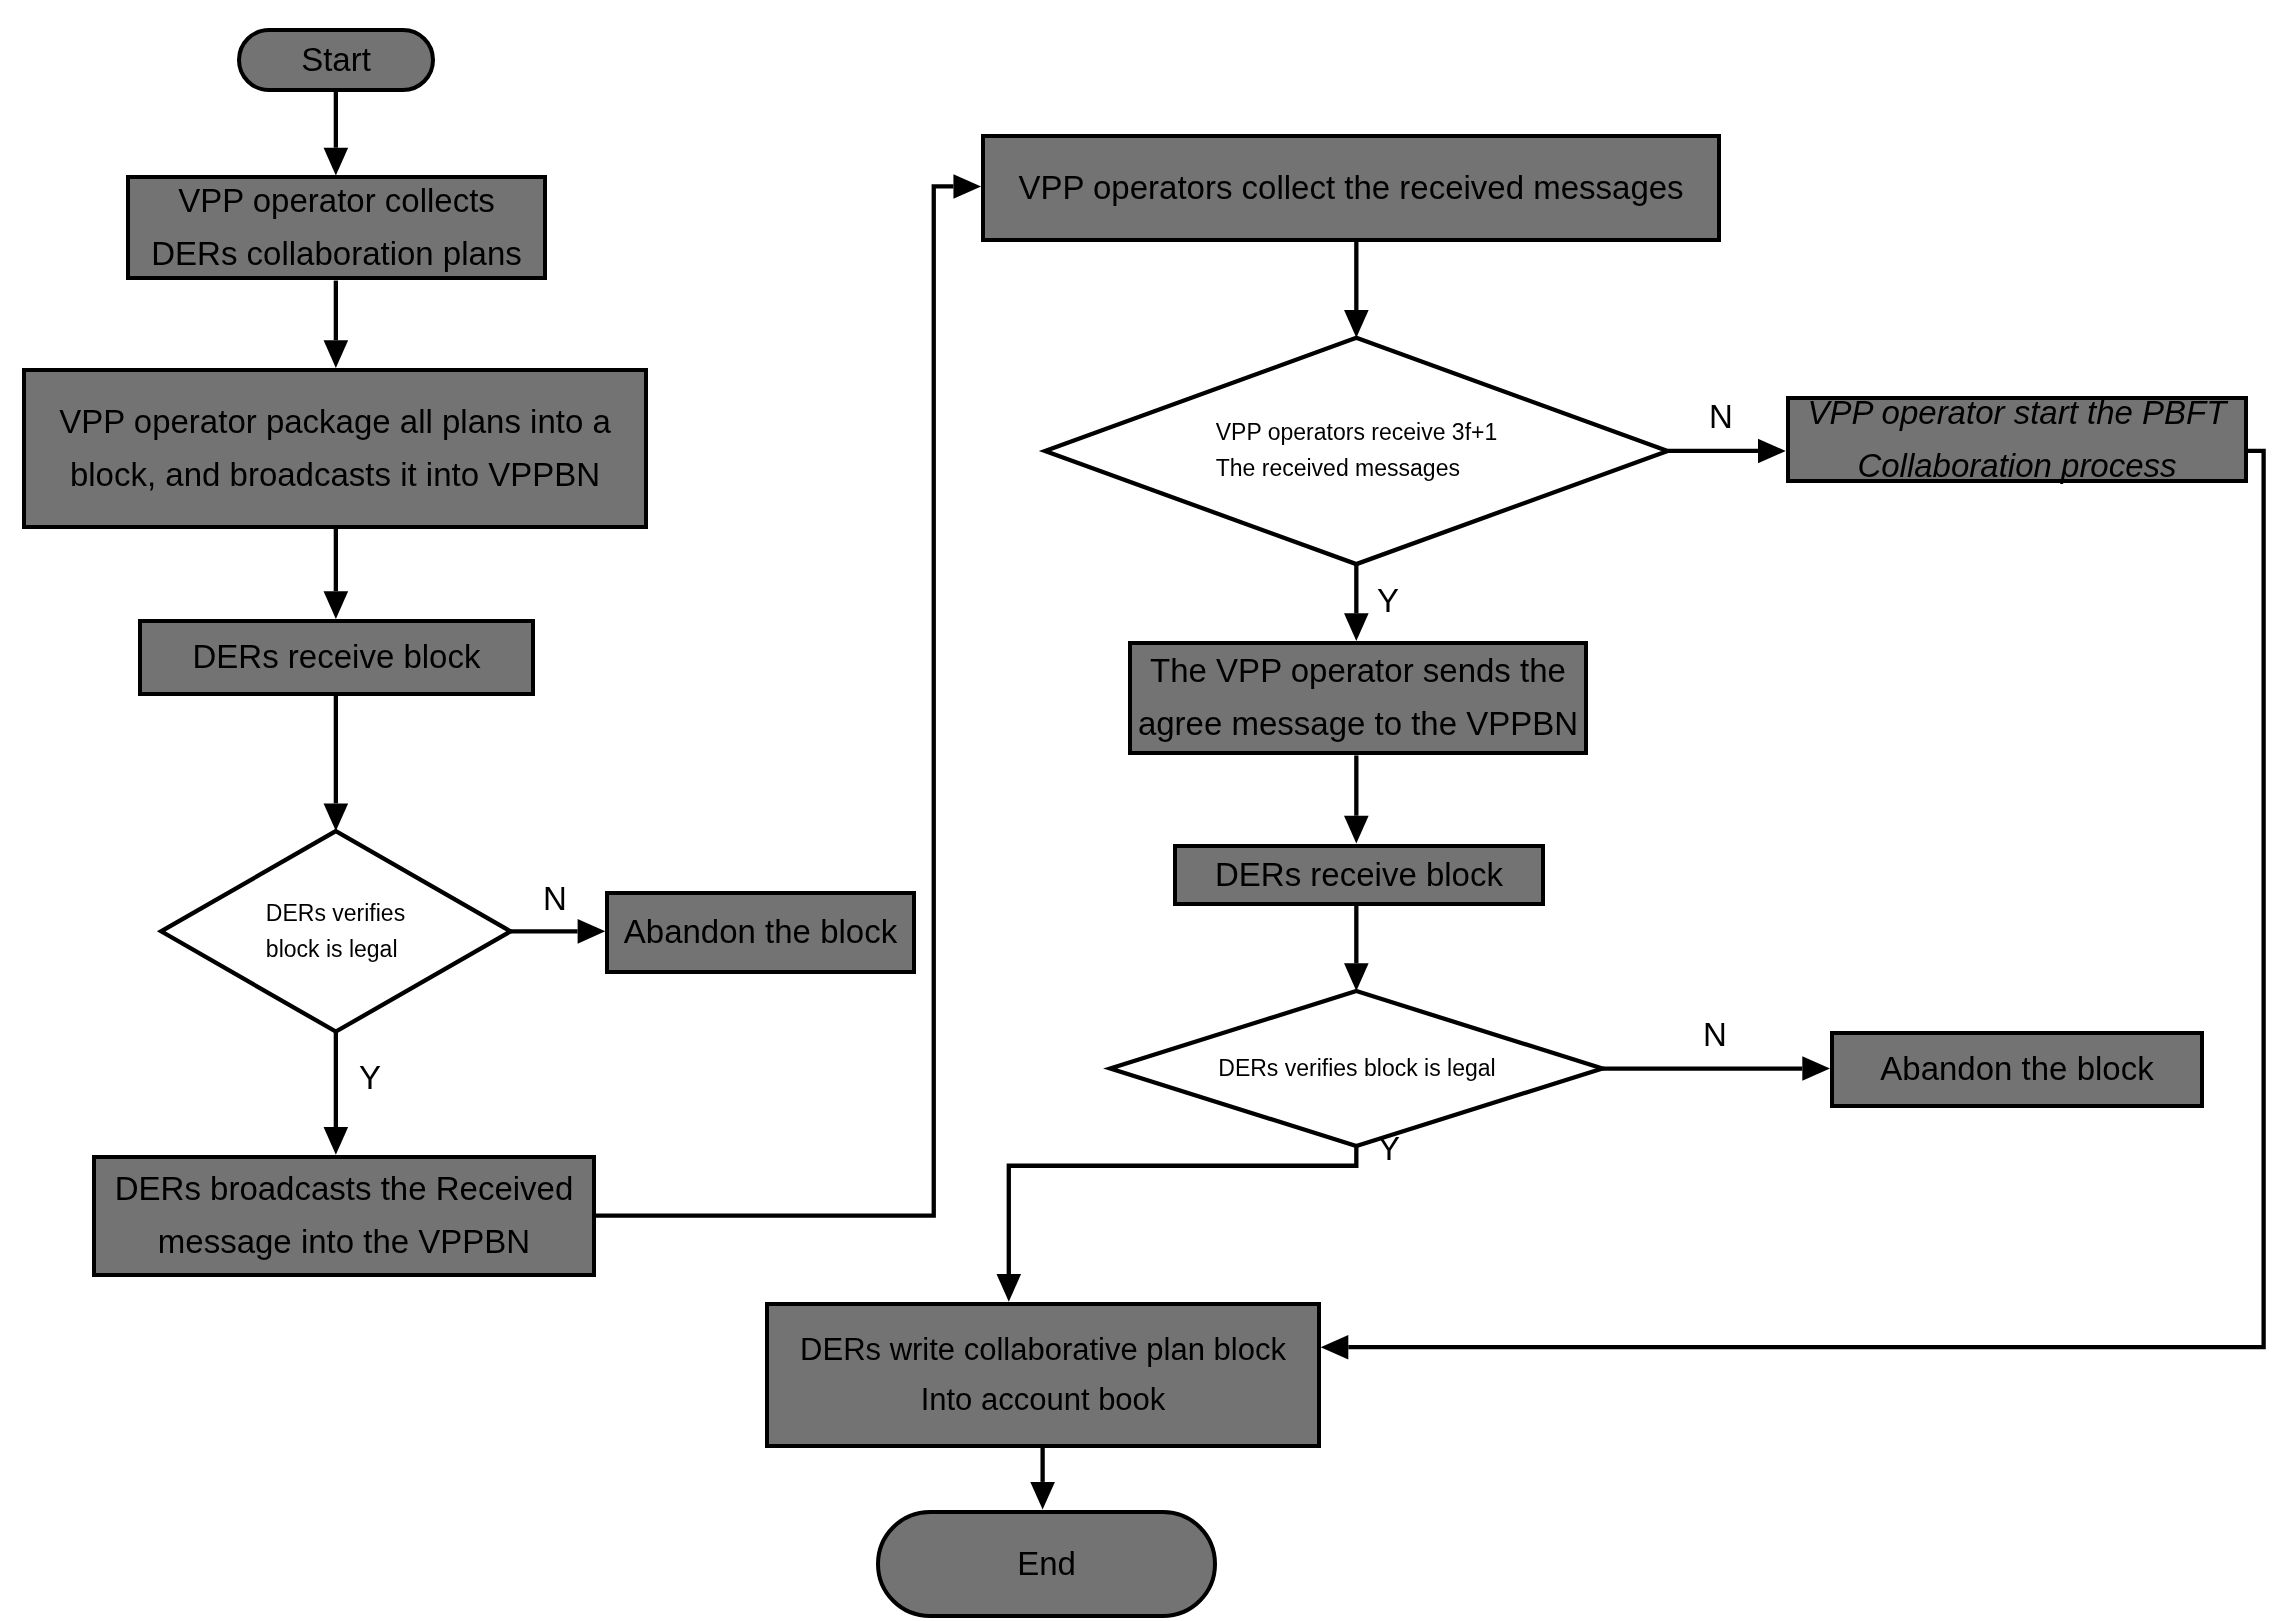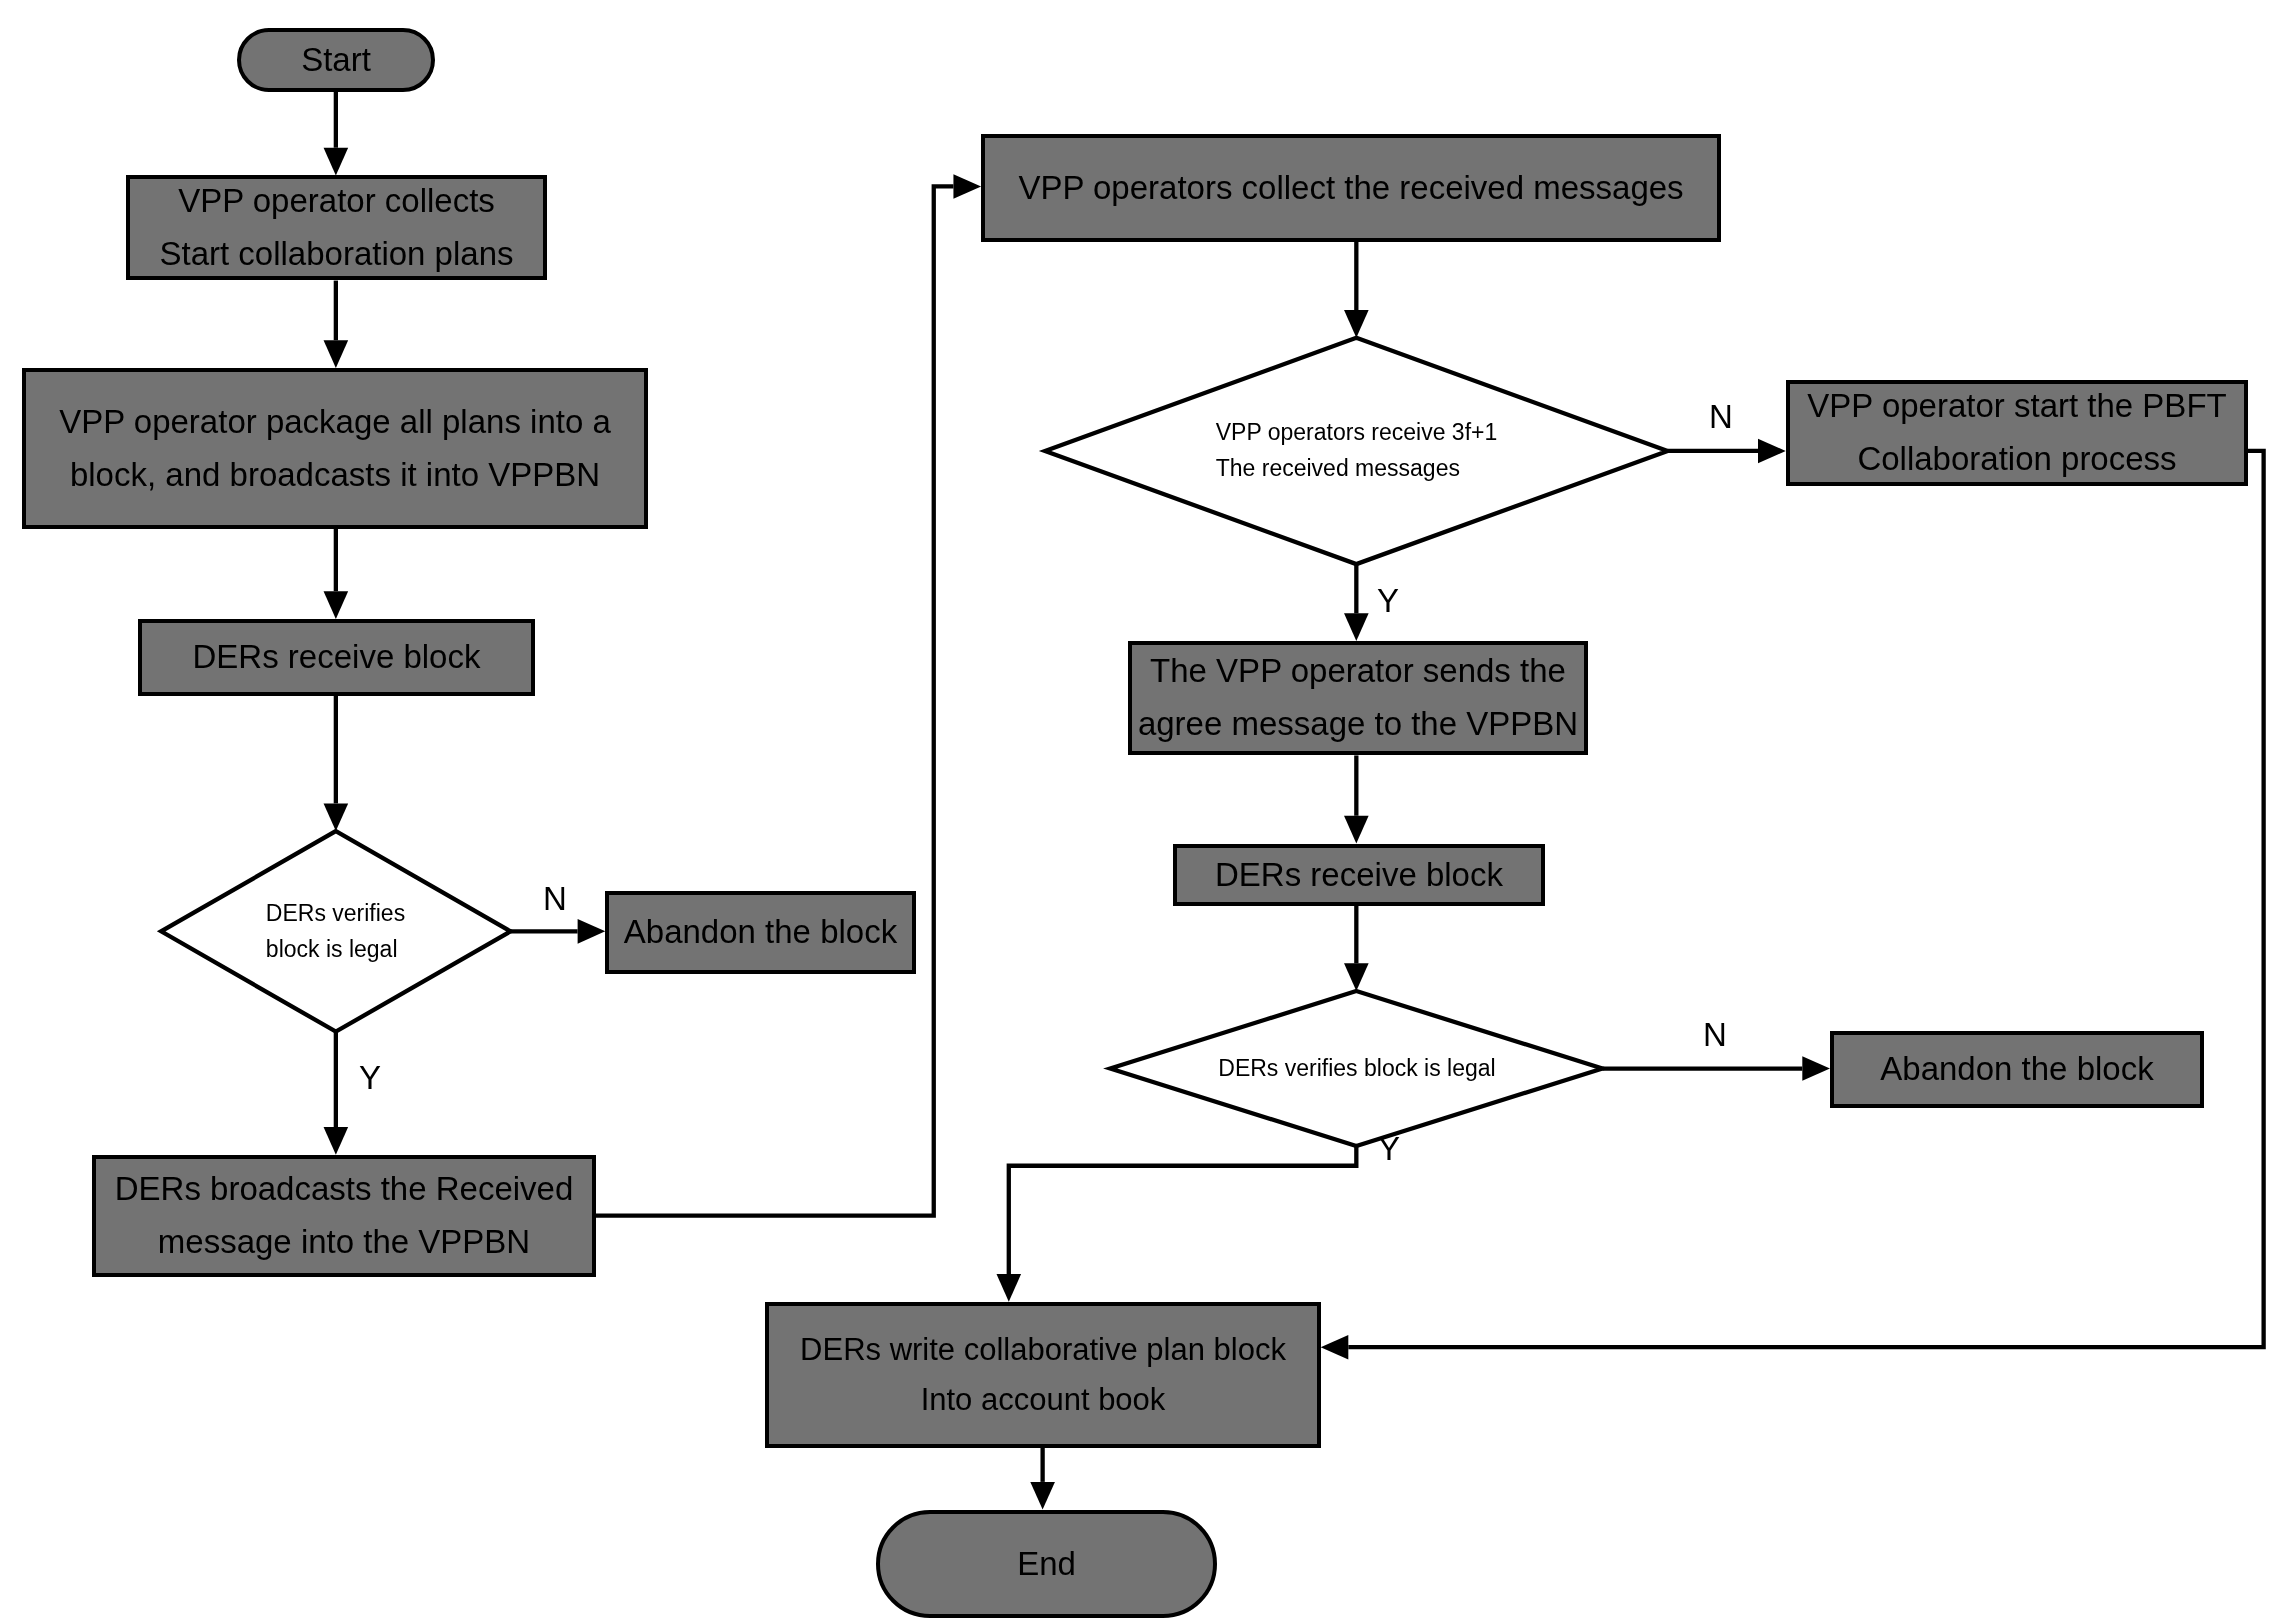--- a/index.html
+++ b/index.html
@@ -94,41 +94,41 @@
 
   <div class="node terminal" style="left:237px; top:28px; width:198px; height:64px;">
     <span class="lbl">Start</span>
   </div>
   <div class="node terminal" style="left:876px; top:1510px; width:341px; height:108px; border-radius:54px;">
     <span class="lbl">End</span>
   </div>
 
   <div class="node" style="left:126px; top:175px; width:421px; height:105px;">
     <span class="lbl">VPP operator collects
-Start collaboration plans</span>
+DERs collaboration plans</span>
   </div>
   <div class="node" style="left:22px; top:368px; width:626px; height:161px;">
     <span class="lbl">VPP operator package all plans into a
 block, and broadcasts it into VPPBN</span>
   </div>
   <div class="node" style="left:138px; top:619px; width:397px; height:77px;">
     <span class="lbl">DERs receive block</span>
   </div>
   <div class="node" style="left:605px; top:891px; width:311px; height:83px;">
     <span class="lbl">Abandon the block</span>
   </div>
   <div class="node" style="left:92px; top:1155px; width:504px; height:122px;">
     <span class="lbl">DERs broadcasts the Received
 message into the VPPBN</span>
   </div>
 
   <div class="node" style="left:981px; top:134px; width:740px; height:108px;">
     <span class="lbl">VPP operators collect the received messages</span>
   </div>
-  <div class="node" style="left:1786px; top:380px; width:462px; height:106px;">
+  <div class="node" style="left:1786px; top:396px; width:462px; height:87px;font-style:italic;">
     <span class="lbl">VPP operator start the PBFT
 Collaboration process</span>
   </div>
   <div class="node" style="left:1128px; top:641px; width:460px; height:114px;">
     <span class="lbl">The VPP operator sends the
 agree message to the VPPBN</span>
   </div>
   <div class="node" style="left:1173px; top:844px; width:372px; height:62px;">
     <span class="lbl">DERs receive block</span>
   </div>

